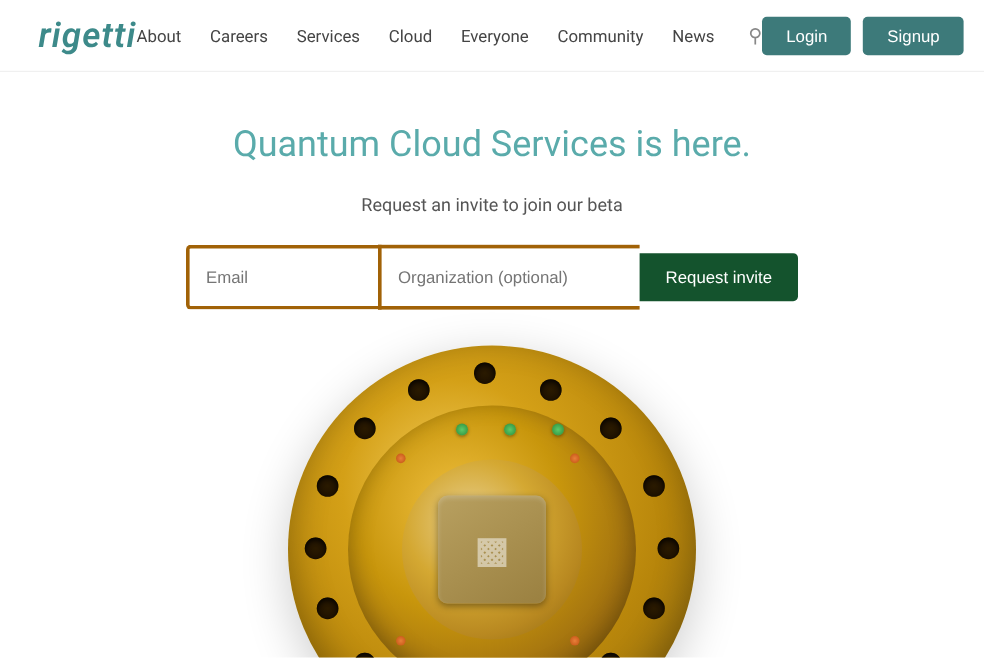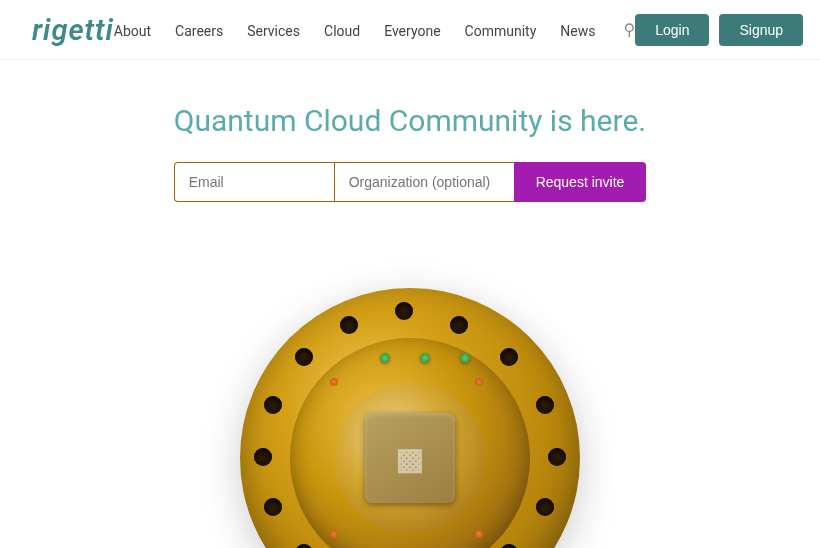--- a/index.html
+++ b/index.html
@@ -101,44 +101,44 @@
     }
 
     .invite-form {
       display: flex;
       justify-content: center;
       gap: 0;
       align-items: center;
     }
 
     .invite-form input {
-      padding: 10px 14px;
-      border: 1px solid #a16207;
+      padding: 24px 14px;
+      border: 3px solid #a16207;
       font-size: 14px;
       color: #0c4a6e;
       outline: none;
       background: #fff;
       height: 40px;
     }
 
     .invite-form input:first-child {
       border-radius: 4px 0 0 4px;
       border-right: none;
       width: 160px;
     }
 
     .invite-form input:nth-child(2) {
       border-radius: 0;
       border-right: none;
-      width: 180px;
+      width: 218px;
     }
 
     .btn-invite {
       padding: 0 22px;
-      background: #a21caf;
+      background: #14532d;
       color: #fff;
       border: none;
       font-size: 14px;
       cursor: pointer;
       height: 40px;
       border-radius: 0 4px 4px 0;
       white-space: nowrap;
     }
 
     
@@ -249,22 +249,23 @@
     <span class="search-icon">⚲</span>
   </nav>
   <div class="header-buttons">
     <button class="btn-login">Login</button>
     <button class="btn-signup">Signup</button>
   </div>
 </header>
 
 <section class="hero">
   <h1 class="hero-title">
-    <span>Quantum Cloud Community is here.</span><br>
+    <span>Quantum Cloud Services is here.</span><br>
   </h1>
+  <p class="hero-subtitle">Request an invite to join our beta</p>
   <div class="invite-form">
     <input type="email" placeholder="Email" style="">
     <input type="text" placeholder="Organization (optional)" style="">
     <button class="btn-invite">Request invite</button>
   </div>
 </section>
 
 <div class="hardware-container">
   <div class="chip-outer">
 

